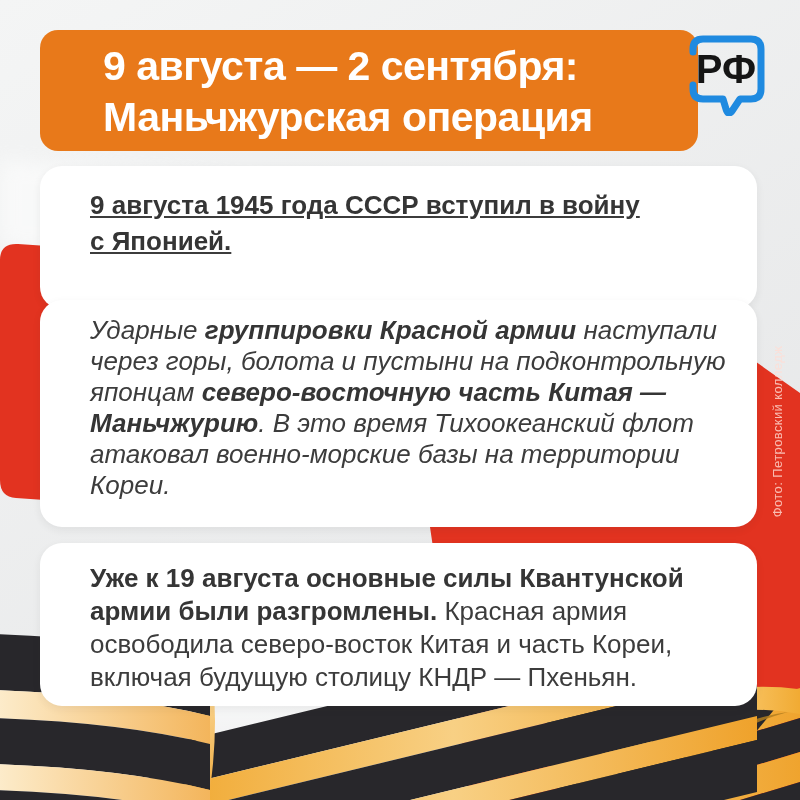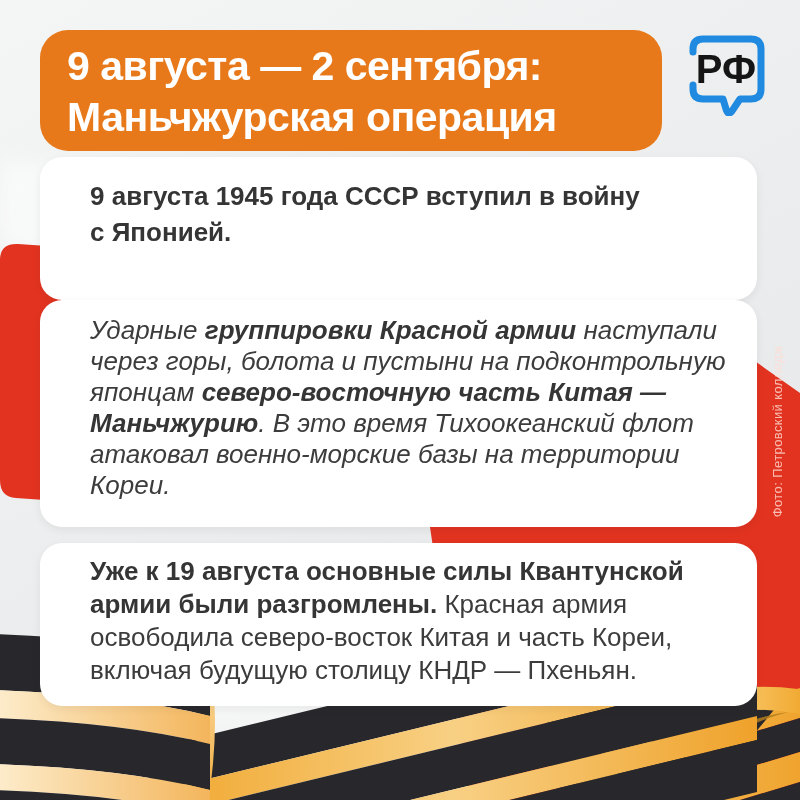--- a/index.html
+++ b/index.html
@@ -5,45 +5,45 @@
   html,body{margin:0;padding:0;}
   body{
     width:800px;height:800px;position:relative;overflow:hidden;
     background:#ECEDED;
     font-family:"Liberation Sans", sans-serif;
   }
   svg.bg-art{position:absolute;left:0;top:0;width:800px;height:800px;}
 
   .header-card{
     position:absolute;left:40px;top:30px;width:622px;height:121px;
-    background:#E8791A;border-radius:28px;
+    background:#E8791A;border-radius:18px;padding-left:36px;
   }
   .header-title{
     padding:11px 10px 0 27px;
     color:#ffffff;font-weight:bold;font-size:41px;line-height:51px;
     letter-spacing:-0.5px;white-space:pre-line;
   }
   .rf-logo{position:absolute;left:676px;top:30px;width:92px;height:86px;}
 
   .card{
     position:absolute;left:40px;width:717px;background:#ffffff;border-radius:22px;
     box-shadow:0 3px 8px rgba(40,40,40,0.07);
     box-sizing:border-box;color:#3C3C3C;
   }
   .card-text{
     padding-left:50px;padding-right:26px;
     font-size:26px;white-space:pre-line;
   }
   .b{font-weight:bold;color:#353535;}
-  .card1{top:157px;height:143px;}
+  .card1{top:166px;height:143px;text-decoration:underline;}
   .card1 .card-text{padding-top:21px;line-height:36px;font-weight:bold;}
   .card2{top:300px;height:227px;font-style:italic;}
   .card2 .card-text{padding-top:15px;line-height:31px;}
   .card3{top:543px;height:163px;}
-  .card3 .card-text{padding-top:12px;line-height:33px;}
+  .card3 .card-text{padding-top:19px;line-height:33px;}
 
   .photo-credit{
     position:absolute;left:682px;top:424px;width:190px;text-align:center;
     transform:rotate(-90deg);transform-origin:center;
     font-size:13px;letter-spacing:0.4px;
     color:rgba(255,221,212,0.8);
   }
 </style>
 </head>
 <body>

